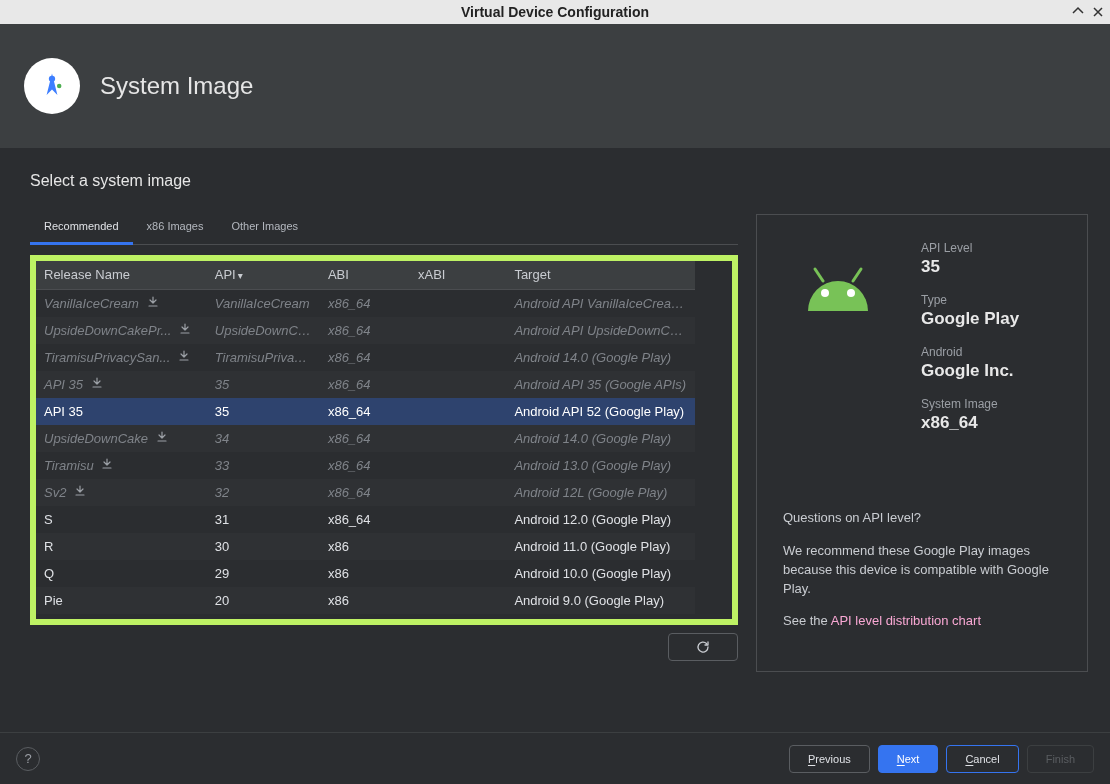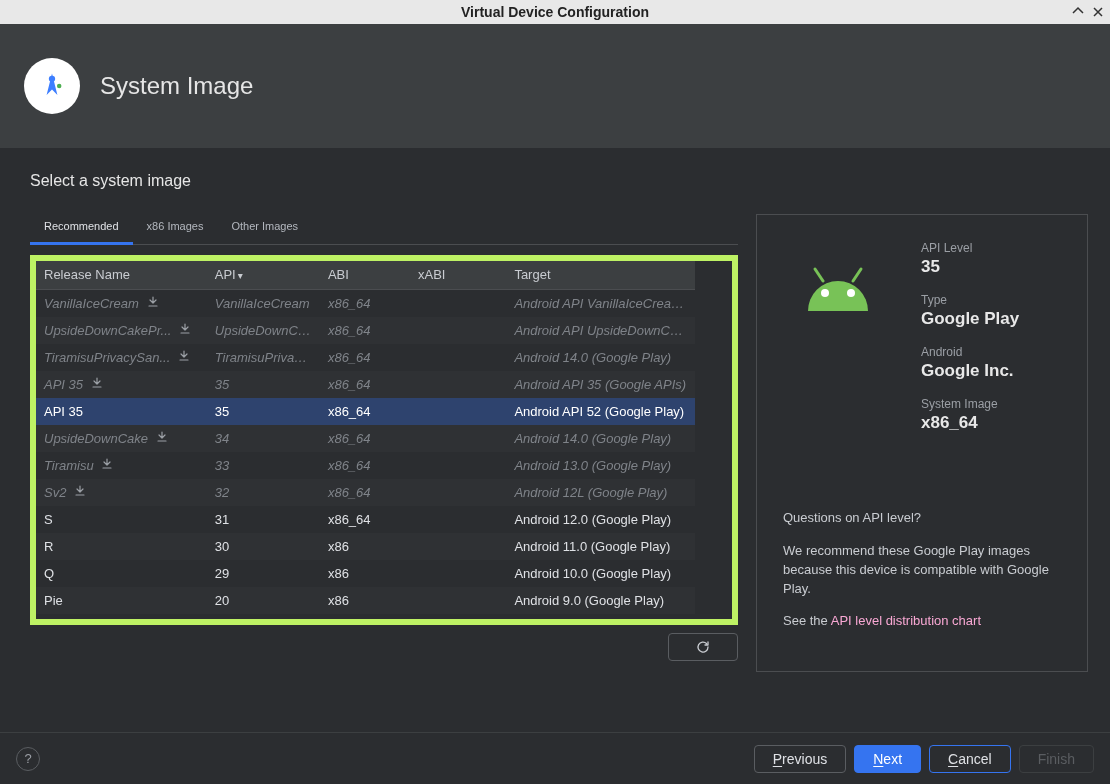--- a/index.html
+++ b/index.html
@@ -190,21 +190,21 @@
     display:flex; align-items:center; justify-content:center;
     color:#9b9fa5;
     cursor:pointer;
     font-size:13px;
   }
   .spacer { flex:1; }
   .btn {
     height: 28px;
     padding: 0 18px;
     border-radius: 4px;
-    font-size: 14px;
+    font-size: 11px;
     display:inline-flex;
     align-items:center;
     justify-content:center;
     margin-left: 8px;
     cursor:pointer;
     border:1px solid #5a5d61;
     background:#2b2d30;
     color:#dfe1e5;
     user-select:none;
   }

